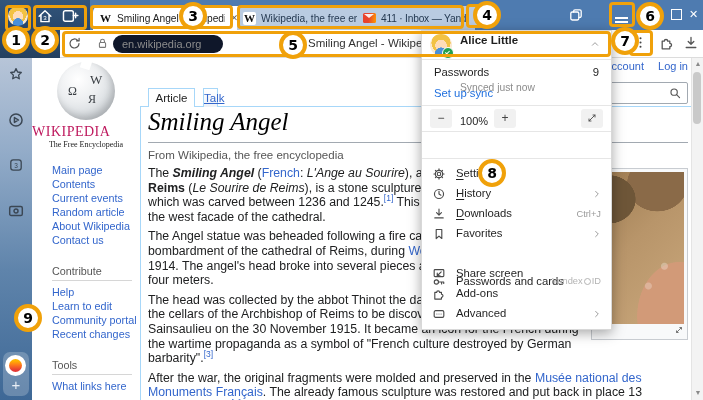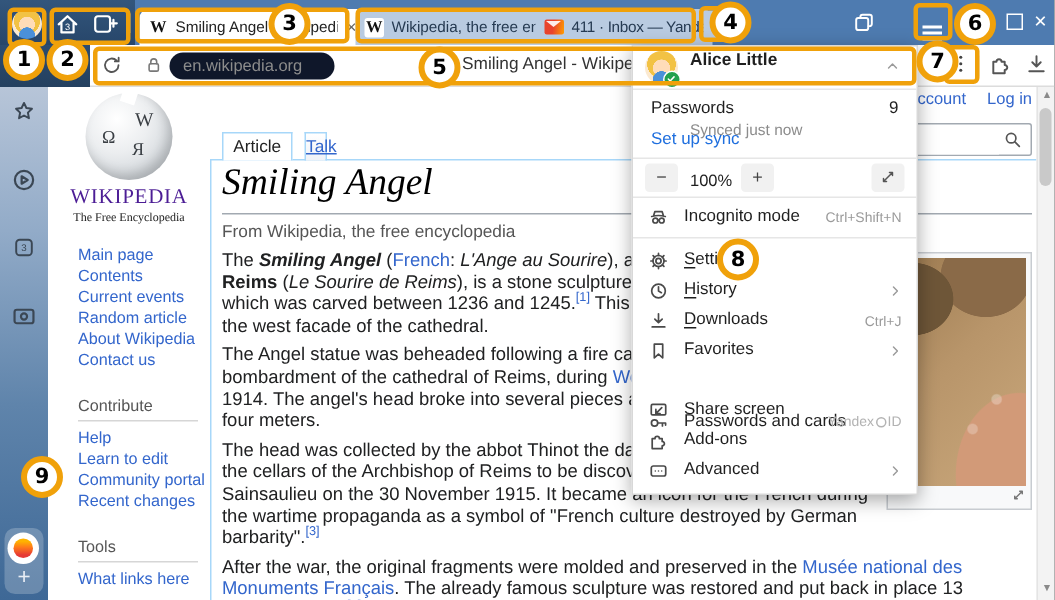--- a/index.html
+++ b/index.html
@@ -55,22 +55,22 @@
 
   
   .globe{left:57px;top:62px;width:58px;height:58px;border-radius:50%;
     background:radial-gradient(circle at 36% 30%,#ffffff 0%,#eceef0 40%,#bfc6cc 100%);
     box-shadow:inset -3px -4px 7px rgba(0,0,0,.18);}
   .globe span{position:absolute;font-family:"Liberation Serif",serif;color:#3a3f44;}
   .globe .g1{left:33px;top:10px;font-size:13px;}
   .globe .g2{left:11px;top:22px;font-size:12px;}
   .globe .g3{left:31px;top:30px;font-size:12px;}
   .globe:after{content:"";position:absolute;left:24px;top:-2px;width:10px;height:9px;background:#fff;transform:rotate(18deg);}
-  .wordmark{left:32px;top:124px;width:108px;text-align:center;font-family:"Liberation Serif",serif;
-    font-size:14px;letter-spacing:.5px;color:#4c1d95;}
+  .wordmark{left:32px;top:124px;width:108px;font-family:"Liberation Serif",serif;
+    font-size:14px;letter-spacing:.5px;color:#be185d;}
   .tagline{left:32px;top:140px;width:108px;text-align:center;font-family:"Liberation Serif",serif;
     font-size:8px;color:#1b1b1b;}
   .wsidebar{left:52px;top:163px;width:86px;font-size:10.8px;line-height:14px;}
   .sb-link{color:#3366cc;cursor:pointer;}
   .sb-head{color:#565656;margin:17px 0 4px;border-bottom:1px solid #d6d6d6;padding-bottom:2px;width:80px;}
 
   
   .content-vline{left:140px;top:106px;width:1px;height:294px;background:#a7d7f9;}
   .content-hline{left:140px;top:106px;width:551px;height:1px;background:#a7d7f9;}
   .toplinks{left:388px;top:60px;width:300px;text-align:right;font-size:11px;}
@@ -347,32 +347,20 @@
       <span class="zoombtn" style="left:72px;">+</span>
       <span class="fsbtn">
           <span data-icon="fullscreen-icon">
             <svg viewBox="0 0 16 16" fill="none" stroke="currentColor" stroke-width="1.3" stroke-linecap="round" stroke-linejoin="round">
               <path d="M4 12l8-8M9.3 4H12v2.7M6.7 12H4V9.3"></path>
             </svg>
           </span>
         </span>
     </div>
     <div class="div" style="top:100px;"></div>
-    <div class="mi" style="top:104px;">
-      <span class="mi-ic" data-icon="incognito-icon">
-          <svg viewBox="0 0 16 16" fill="none" stroke="currentColor" stroke-width="1.3" stroke-linecap="round" stroke-linejoin="round">
-            <path d="M2.8 7.2c3.2-.9 7.2-.9 10.4 0M4.2 6.9l1-3.3h5.6l1 3.3"></path>
-            <circle cx="5.6" cy="10.3" r="1.9"></circle>
-            <circle cx="10.4" cy="10.3" r="1.9"></circle>
-            <path d="M7.5 10h1"></path>
-          </svg>
-        </span>
-      <span class="mi-label">Incognito mode</span>
-      <span class="mi-short">Ctrl+Shift+N</span>
-    </div>
     <div class="div" style="top:127px;"></div>
     <div id="menu-items">
         <div class="mi" style="top: 133px;">
           <span class="mi-ic"><svg viewBox="0 0 16 16" fill="none" stroke="currentColor" stroke-width="1.3" stroke-linecap="round" stroke-linejoin="round">
               <circle cx="8" cy="8" r="2"></circle>
               <circle cx="8" cy="8" r="4.2"></circle>
               <path d="M8 2.2v1.6M8 12.2v1.6M2.2 8h1.6M12.2 8h1.6M3.9 3.9l1.1 1.1M11 11l1.1 1.1M12.1 3.9L11 5M5 11l-1.1 1.1"></path>
             </svg></span>
           <span class="mi-label"><u>S</u>ettings</span>
         </div>

